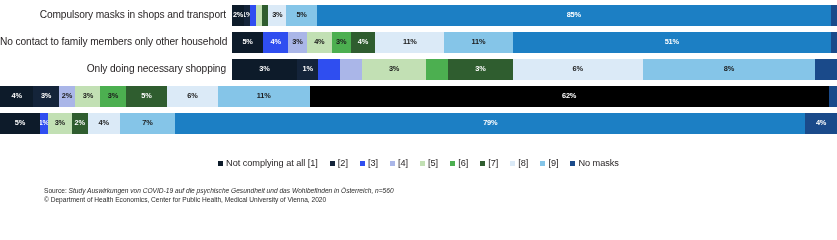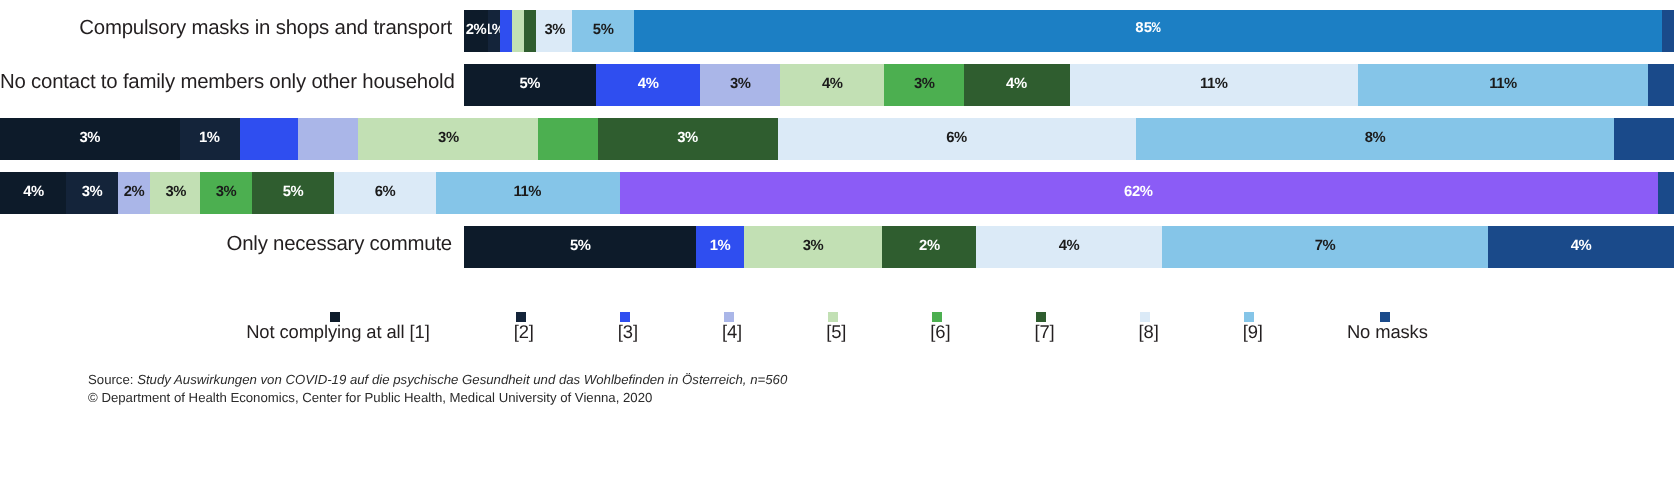--- a/index.html
+++ b/index.html
@@ -93,23 +93,22 @@
     width: 837px;
     height: 18px;
     display: flex;
     align-items: center;
     justify-content: center;
     flex-wrap: nowrap;
   }
   .legend-item {
     display: flex;
     align-items: center;
-    margin: 0 21px;
+    margin: 0 6px;
     white-space: nowrap;
-    flex-direction: column;
   }
   .legend-swatch {
     width: 5px;
     height: 5px;
     margin-right: 3px;
     flex: 0 0 5px;
   }
   .legend-text {
     font-size: 9.2px;
     line-height: 10px;
@@ -150,21 +149,21 @@
           </div>
           <div class="seg" title="[3]: 1%" style="flex: 1 0 0px; background: rgb(47, 78, 240);"></div>
           <div class="seg" title="[5]: 1%" style="flex: 1 0 0px; background: rgb(194, 224, 180);"></div>
           <div class="seg" title="[7]: 1%" style="flex: 1 0 0px; background: rgb(47, 93, 47);"></div>
           <div class="seg" title="[8]: 3%" style="flex: 3 0 0px; background: rgb(219, 234, 247);">
             <span class="seg-label on-light">3%</span>
           </div>
           <div class="seg" title="[9]: 5%" style="flex: 5 0 0px; background: rgb(133, 197, 232);">
             <span class="seg-label on-light">5%</span>
           </div>
-          <div class="seg" title="Complying completely [10]: 85%" style="flex: 85 0 0px; background: rgb(28, 127, 196); font-family: Liberation Mono, monospace;">
+          <div class="seg" title="Complying completely [10]: 85%" style="flex: 85 0 0px; background: rgb(28, 127, 196);">
             <span class="seg-label on-dark">85%</span>
           </div>
           <div class="seg" title="No answer: 1%" style="flex: 1 0 0px; background: rgb(26, 74, 138);"></div>
         </div>
       </div>
       <div class="row">
         <div class="row-label">No contact to family members only other household</div>
         <div class="bar">
           <div class="seg" title="Not complying at all [1]: 5%" style="flex: 5 0 0px; background: rgb(13, 27, 42);">
             <span class="seg-label on-dark">5%</span>
@@ -183,24 +182,28 @@
           </div>
           <div class="seg" title="[7]: 4%" style="flex: 4 0 0px; background: rgb(47, 93, 47);">
             <span class="seg-label on-dark">4%</span>
           </div>
           <div class="seg" title="[8]: 11%" style="flex: 11 0 0px; background: rgb(219, 234, 247);">
             <span class="seg-label on-light">11%</span>
           </div>
           <div class="seg" title="[9]: 11%" style="flex: 11 0 0px; background: rgb(133, 197, 232);">
             <span class="seg-label on-light">11%</span>
           </div>
+          <div class="seg" title="Complying completely [10]: 51%" style="flex: 51 0 0px; background: rgb(28, 127, 196);">
+            <span class="seg-label on-dark">51%</span>
+          </div>
           <div class="seg" title="No answer: 1%" style="flex: 1 0 0px; background: rgb(26, 74, 138);"></div>
         </div>
       </div>
       <div class="row">
+        <div class="row-label">Only doing necessary shopping</div>
         <div class="bar">
           <div class="seg" title="Not complying at all [1]: 3%" style="flex: 3 0 0px; background: rgb(13, 27, 42);">
             <span class="seg-label on-dark">3%</span>
           </div>
           <div class="seg" title="[2]: 1%" style="flex: 1 0 0px; background: rgb(20, 36, 58);">
             <span class="seg-label on-dark">1%</span>
           </div>
           <div class="seg" title="[3]: 1%" style="flex: 1 0 0px; background: rgb(47, 78, 240);"></div>
           <div class="seg" title="[4]: 1%" style="flex: 1 0 0px; background: rgb(170, 182, 232);"></div>
           <div class="seg" title="[5]: 3%" style="flex: 3 0 0px; background: rgb(194, 224, 180);">
@@ -238,46 +241,48 @@
           </div>
           <div class="seg" title="[7]: 5%" style="flex: 5 0 0px; background: rgb(47, 93, 47);">
             <span class="seg-label on-dark">5%</span>
           </div>
           <div class="seg" title="[8]: 6%" style="flex: 6 0 0px; background: rgb(219, 234, 247);">
             <span class="seg-label on-light">6%</span>
           </div>
           <div class="seg" title="[9]: 11%" style="flex: 11 0 0px; background: rgb(133, 197, 232);">
             <span class="seg-label on-light">11%</span>
           </div>
-          <div class="seg" title="Complying completely [10]: 62%" style="flex: 62 0 0px; background: #8b5cf6;">
+          <div class="seg" title="Complying completely [10]: 62%" style="flex: 62 0 0px; background: #000000;">
             <span class="seg-label on-dark">62%</span>
           </div>
           <div class="seg" title="No answer: 1%" style="flex: 1 0 0px; background: rgb(26, 74, 138);"></div>
         </div>
       </div>
       <div class="row">
-        <div class="row-label">Only necessary commute</div>
         <div class="bar">
           <div class="seg" title="Not complying at all [1]: 5%" style="flex: 5 0 0px; background: rgb(13, 27, 42);">
             <span class="seg-label on-dark">5%</span>
           </div>
           <div class="seg" title="[3]: 1%" style="flex: 1 0 0px; background: rgb(47, 78, 240);">
             <span class="seg-label on-dark">1%</span>
           </div>
           <div class="seg" title="[5]: 3%" style="flex: 3 0 0px; background: rgb(194, 224, 180);">
             <span class="seg-label on-light">3%</span>
           </div>
           <div class="seg" title="[7]: 2%" style="flex: 2 0 0px; background: rgb(47, 93, 47);">
             <span class="seg-label on-dark">2%</span>
           </div>
           <div class="seg" title="[8]: 4%" style="flex: 4 0 0px; background: rgb(219, 234, 247);">
             <span class="seg-label on-light">4%</span>
           </div>
           <div class="seg" title="[9]: 7%" style="flex: 7 0 0px; background: rgb(133, 197, 232);">
             <span class="seg-label on-light">7%</span>
+          </div>
+          <div class="seg" title="Complying completely [10]: 79%" style="flex: 79 0 0px; background: rgb(28, 127, 196);">
+            <span class="seg-label on-dark">79%</span>
           </div>
           <div class="seg" title="No answer: 4%" style="flex: 4 0 0px; background: rgb(26, 74, 138);">
             <span class="seg-label on-dark">4%</span>
           </div>
         </div>
       </div>
     </div>
 
   <div class="legend" id="legend">
       <div class="legend-item">

